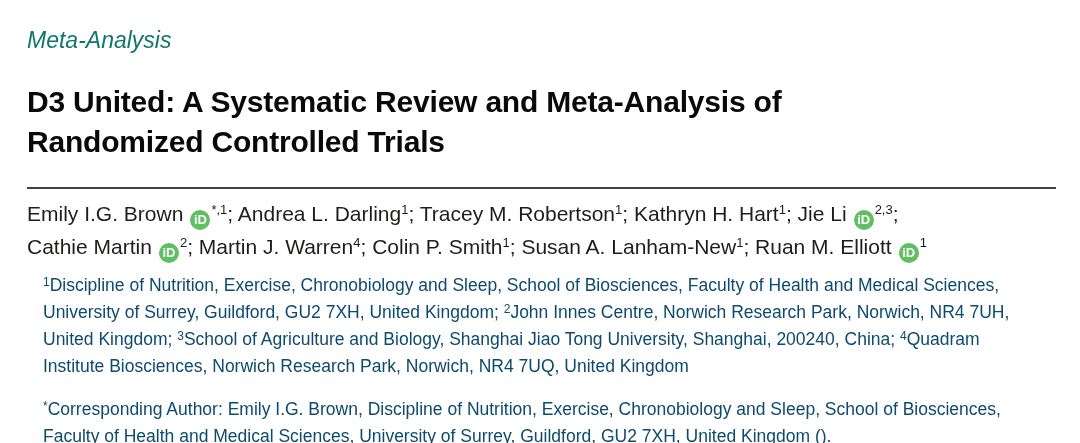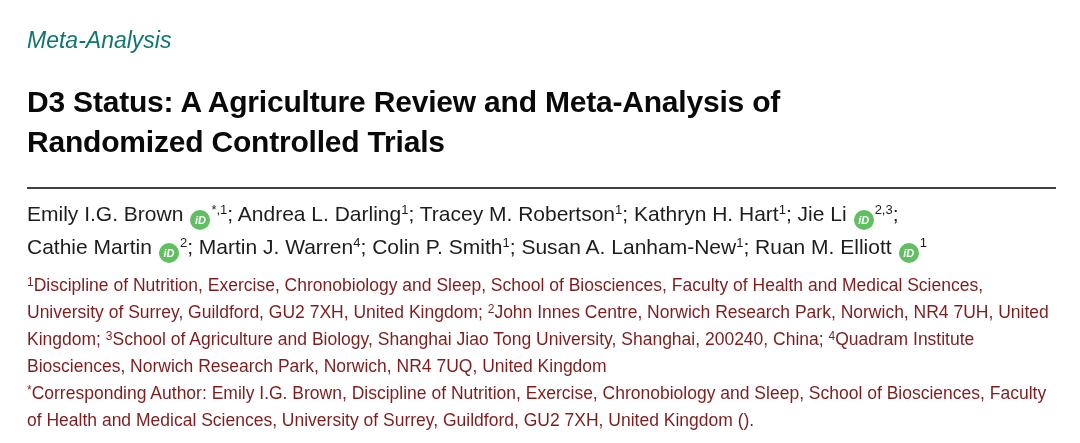--- a/index.html
+++ b/index.html
@@ -20,38 +20,38 @@
     border:none;border-top:2px solid #414141;margin:25px 0 0 0;height:0;
   }
   .authors{
     margin:8px 0 0 0;font-size:21px;line-height:33px;color:#1d1d1b;
   }
   .authors sup{
     font-size:13px;line-height:0;vertical-align:7px;letter-spacing:0;
   }
   .orcid{
     display:inline-block;width:20px;height:20px;border-radius:50%;
-    background:var(--orcid-green,#5fbf61);color:#ffffff;font-size:11px;
+    background:var(--orcid-green,#5fbf61);color:#ffffff;font-size:13px;
     font-weight:bold;line-height:20px;text-align:center;
-    margin:0 1px 0 7px;vertical-align:-3px;cursor:pointer;font-style:italic;
+    margin:0 1px 0 7px;vertical-align:-3px;cursor:pointer;
   }
   .affils,.corresp{
-    margin:0;font-size:17.5px;line-height:27px;color:#7f1d1d;
+    margin:16px;font-size:17.5px;line-height:27px;color:#0c4a6e;
   }
   .affils{margin-top:9px;}
   .affils sup,.corresp sup{font-size:12px;line-height:0;vertical-align:5px;}
 </style>
 </head>
 <body>
 
 <div class="page">
   <div class="section-label">Meta-Analysis</div>
 
   <h1 class="title">
-      <div>D3 Status: A Agriculture Review and Meta-Analysis of</div>
+      <div>D3 United: A Systematic Review and Meta-Analysis of</div>
       <div>Randomized Controlled Trials</div>
     </h1>
 
   <hr class="rule">
 
   <p class="authors"><span class="author"><span>Emily I.G. Brown</span><span class="orcid">iD</span><sup>*,1</sup>; </span><span class="author"><span>Andrea L. Darling</span><sup>1</sup>; </span><span class="author"><span>Tracey M. Robertson</span><sup>1</sup>; </span><span class="author"><span>Kathryn H. Hart</span><sup>1</sup>; </span><span class="author"><span>Jie Li</span><span class="orcid">iD</span><sup>2,3</sup>;</span><br><span class="author"><span>Cathie Martin</span><span class="orcid">iD</span><sup>2</sup>; </span><span class="author"><span>Martin J. Warren</span><sup>4</sup>; </span><span class="author"><span>Colin P. Smith</span><sup>1</sup>; </span><span class="author"><span>Susan A. Lanham-New</span><sup>1</sup>; </span><span class="author"><span>Ruan M. Elliott</span><span class="orcid">iD</span><sup>1</sup></span></p>
 
   <p class="affils"><span><sup>1</sup>Discipline of Nutrition, Exercise, Chronobiology and Sleep, School of Biosciences, Faculty of Health and Medical Sciences, University of Surrey, Guildford, GU2 7XH, United Kingdom; </span><span><sup>2</sup>John Innes Centre, Norwich Research Park, Norwich, NR4 7UH, United Kingdom; </span><span><sup>3</sup>School of Agriculture and Biology, Shanghai Jiao Tong University, Shanghai, 200240, China; </span><span><sup>4</sup>Quadram Institute Biosciences, Norwich Research Park, Norwich, NR4 7UQ, United Kingdom</span></p>
 
   <p class="corresp"><sup>*</sup>Corresponding Author: Emily I.G. Brown, Discipline of Nutrition, Exercise, Chronobiology and Sleep, School of Biosciences, Faculty of Health and Medical Sciences, University of Surrey, Guildford, GU2 7XH, United Kingdom ().</p>

